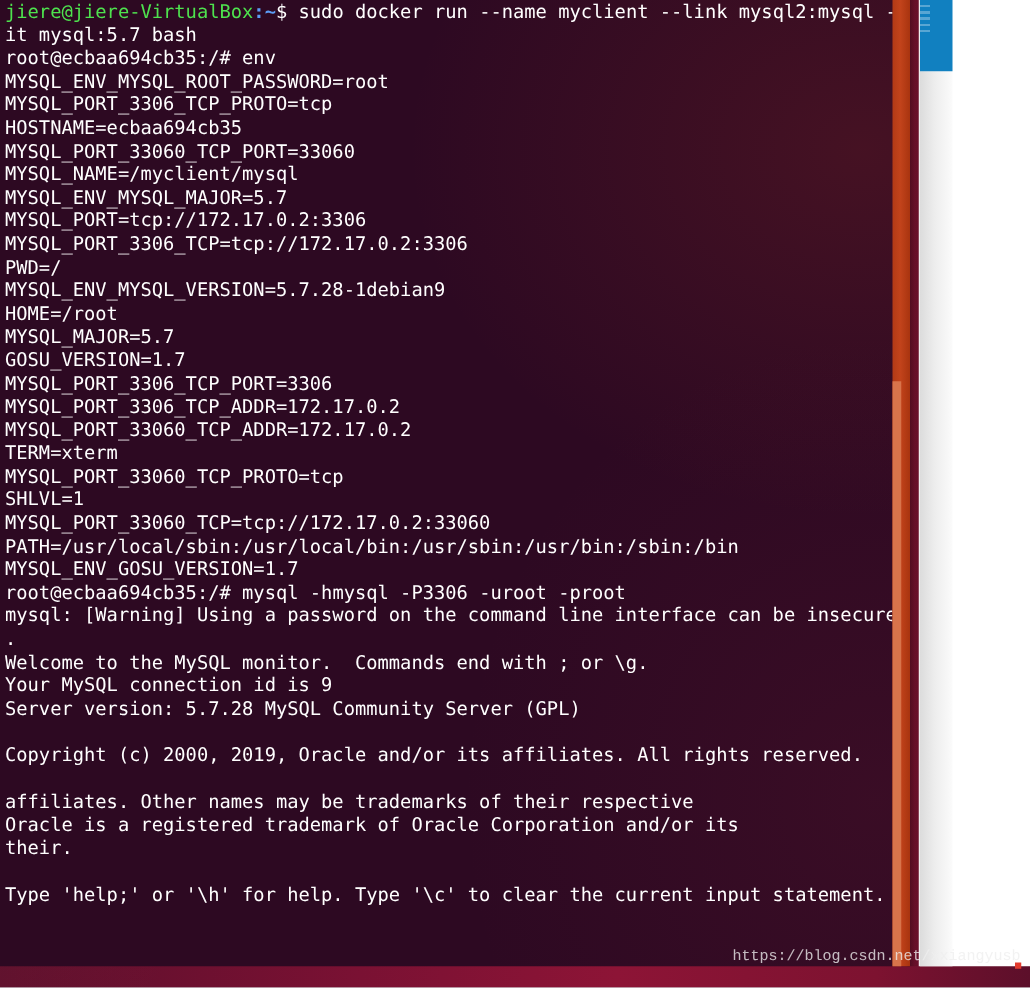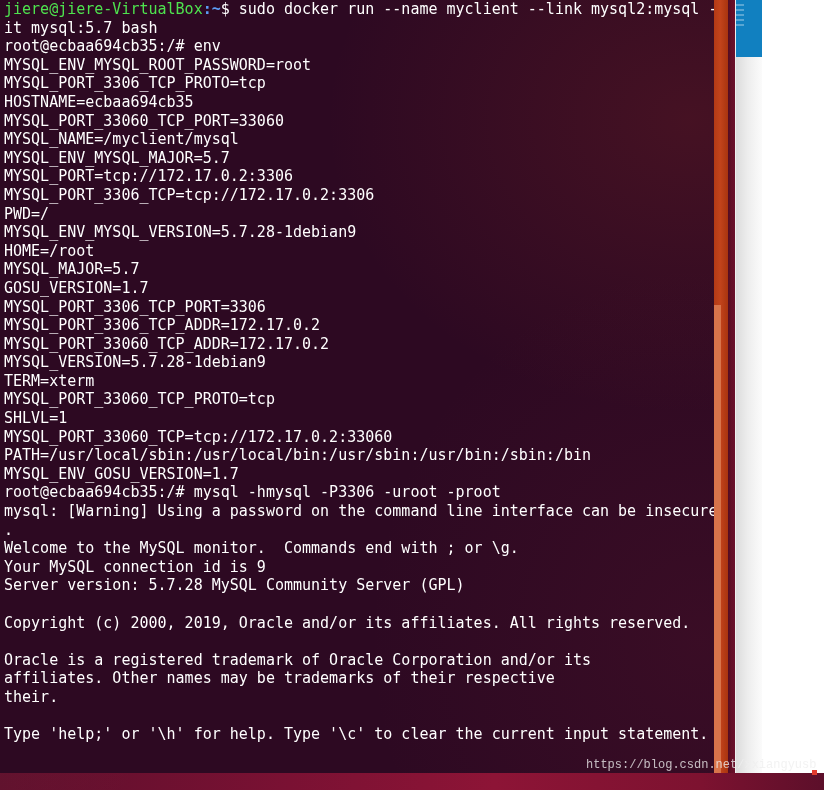--- a/index.html
+++ b/index.html
@@ -196,38 +196,37 @@
       <div class="term-line"><span class="c-white">MYSQL_PORT=tcp://172.17.0.2:3306</span></div>
       <div class="term-line"><span class="c-white">MYSQL_PORT_3306_TCP=tcp://172.17.0.2:3306</span></div>
       <div class="term-line"><span class="c-white">PWD=/</span></div>
       <div class="term-line"><span class="c-white">MYSQL_ENV_MYSQL_VERSION=5.7.28-1debian9</span></div>
       <div class="term-line"><span class="c-white">HOME=/root</span></div>
       <div class="term-line"><span class="c-white">MYSQL_MAJOR=5.7</span></div>
       <div class="term-line"><span class="c-white">GOSU_VERSION=1.7</span></div>
       <div class="term-line"><span class="c-white">MYSQL_PORT_3306_TCP_PORT=3306</span></div>
       <div class="term-line"><span class="c-white">MYSQL_PORT_3306_TCP_ADDR=172.17.0.2</span></div>
       <div class="term-line"><span class="c-white">MYSQL_PORT_33060_TCP_ADDR=172.17.0.2</span></div>
-      <div class="term-line"><span class="c-white">MYSQL_VERSION=5.7.28-1debian9</span></div>
       <div class="term-line"><span class="c-white">TERM=xterm</span></div>
       <div class="term-line"><span class="c-white">MYSQL_PORT_33060_TCP_PROTO=tcp</span></div>
       <div class="term-line"><span class="c-white">SHLVL=1</span></div>
       <div class="term-line"><span class="c-white">MYSQL_PORT_33060_TCP=tcp://172.17.0.2:33060</span></div>
       <div class="term-line"><span class="c-white">PATH=/usr/local/sbin:/usr/local/bin:/usr/sbin:/usr/bin:/sbin:/bin</span></div>
       <div class="term-line"><span class="c-white">MYSQL_ENV_GOSU_VERSION=1.7</span></div>
       <div class="term-line"><span class="c-white">root@ecbaa694cb35:/#</span><span class="c-white"> mysql -hmysql -P3306 -uroot -proot</span></div>
       <div class="term-line"><span class="c-white">mysql: [Warning] Using a password on the command line interface can be insecure</span></div>
       <div class="term-line"><span class="c-white">.</span></div>
       <div class="term-line"><span class="c-white">Welcome to the MySQL monitor.  Commands end with ; or \g.</span></div>
       <div class="term-line"><span class="c-white">Your MySQL connection id is 9</span></div>
       <div class="term-line"><span class="c-white">Server version: 5.7.28 MySQL Community Server (GPL)</span></div>
       <div class="term-line"><span class="c-white"> </span></div>
       <div class="term-line"><span class="c-white">Copyright (c) 2000, 2019, Oracle and/or its affiliates. All rights reserved.</span></div>
       <div class="term-line"><span class="c-white"> </span></div>
+      <div class="term-line"><span class="c-white">affiliates. Other names may be trademarks of their respective</span></div>
       <div class="term-line"><span class="c-white">Oracle is a registered trademark of Oracle Corporation and/or its</span></div>
-      <div class="term-line"><span class="c-white">affiliates. Other names may be trademarks of their respective</span></div>
       <div class="term-line"><span class="c-white">their.</span></div>
       <div class="term-line"><span class="c-white"> </span></div>
       <div class="term-line"><span class="c-white">Type 'help;' or '\h' for help. Type '\c' to clear the current input statement.</span></div>
       <div class="term-line"><span class="c-white"> </span></div>
     </div>
 </div>
 
 <div id="terminal-scrollbar-track"></div>
 <div id="terminal-scrollbar-thumb"></div>
 

